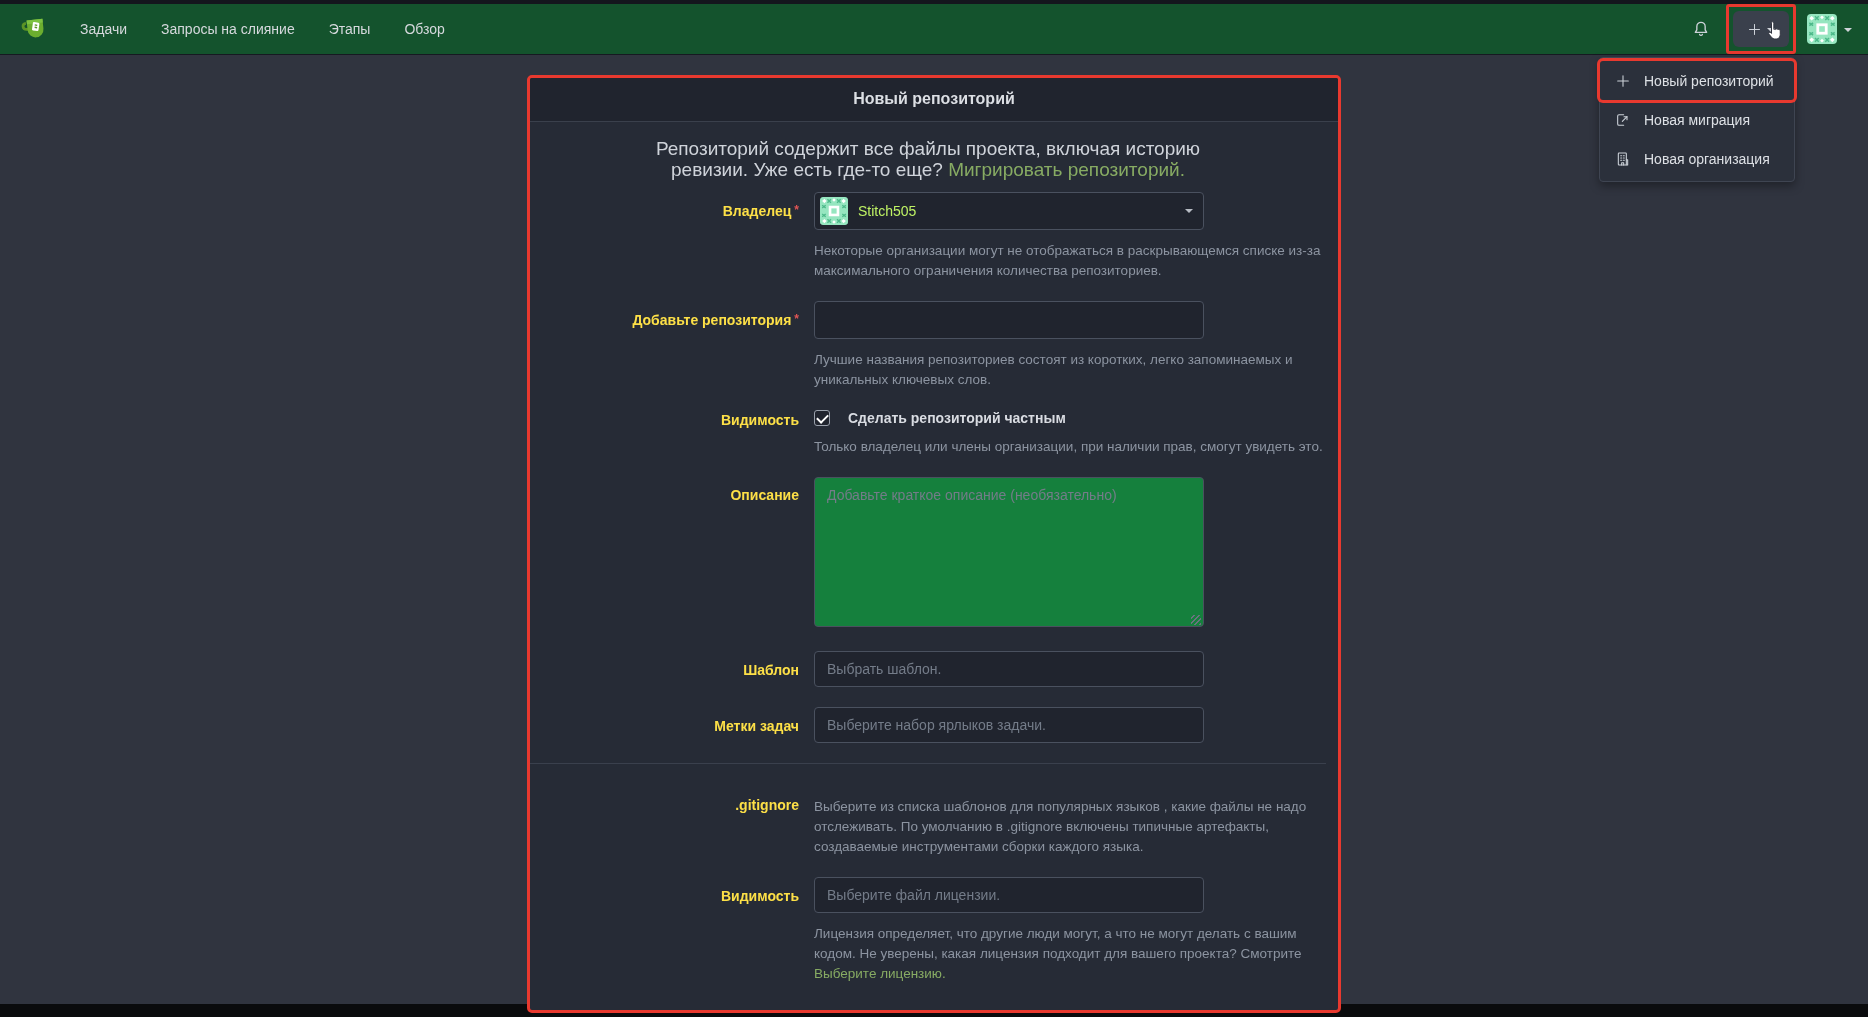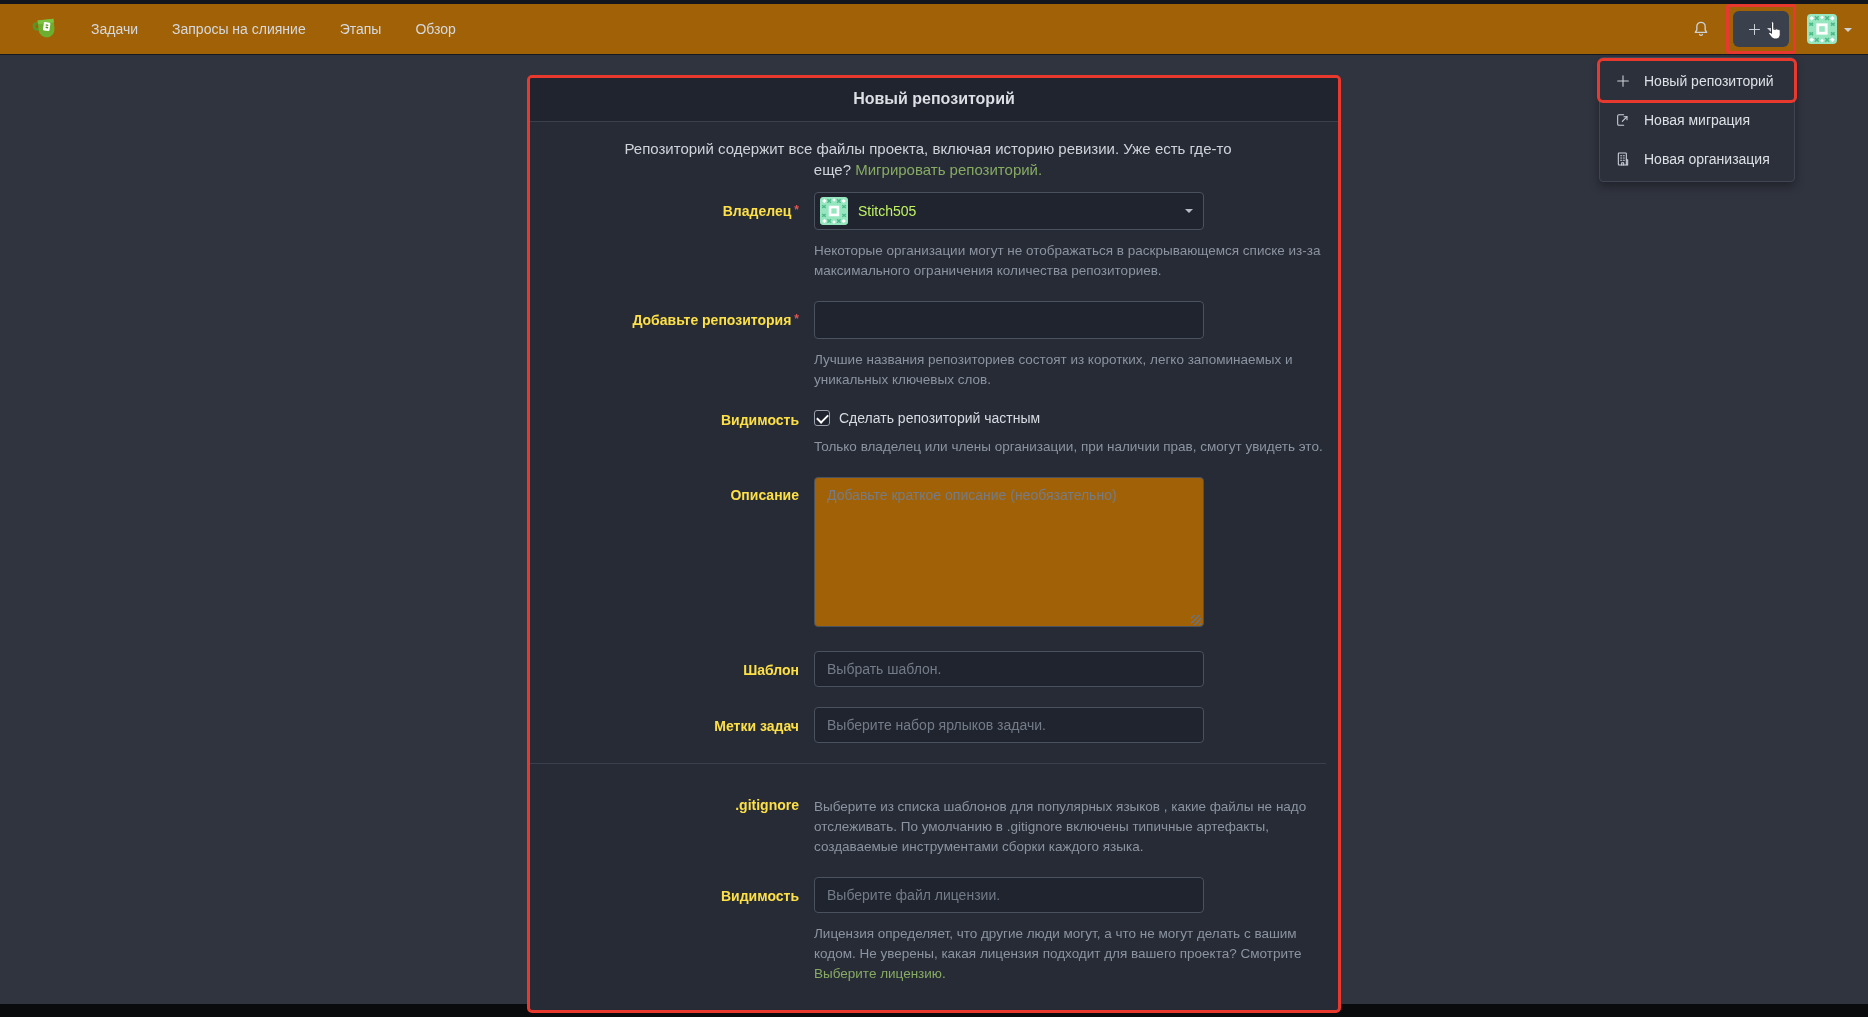--- a/index.html
+++ b/index.html
@@ -10,24 +10,24 @@
     font-family:"Liberation Sans", sans-serif;
     color:#d9dce2;
     overflow:hidden;
     position:relative;
   }
   
   .top-strip { height:4px; background:#14161d; width:100%; }
 
   
   .navbar {
-    height:51px; background:#a16207;
+    height:51px; background:#14532d;
     border-bottom:1px solid #161921;
     display:flex; align-items:center;
-    padding:0 16px 0 31px;
+    padding:0 16px 0 20px;
     position:relative; z-index:5;
   }
   .logo { width:32px; height:30px; margin-right:28px; display:flex; align-items:center; cursor:pointer; }
   .nav-links { display:flex; align-items:center; gap:34px; }
   .nav-link { color:#d6d9dd; font-size:14px; text-decoration:none; cursor:pointer; }
   .nav-right { margin-left:auto; display:flex; align-items:center; }
   .icon-btn { background:none; border:none; padding:0; cursor:pointer; display:flex; align-items:center; }
   .bell { margin-right:22px; }
   .plus-wrap { position:relative; margin-right:18px; }
   .plus-btn {
@@ -68,21 +68,21 @@
     border:3px solid #e8392f; border-radius:5px;
     overflow:hidden; z-index:3;
   }
   .panel-header {
     background:#20242e; border-bottom:1px solid #3a404c;
     text-align:center; font-weight:bold; font-size:16px; color:#dcdfe4;
     padding:12px 0; height:44px;
   }
   .panel-body { padding:12px 12px 0 0; }
   .intro {
-    text-align:center; font-size:15px; line-height:21px; color:#cfd3da;
+    text-align:center; font-size:19px; line-height:21px; color:#cfd3da;
     max-width:620px; margin:4px auto 12px auto;
   }
   .green-link { color:#87ab63; text-decoration:none; cursor:pointer; }
 
   .form-row { display:grid; grid-template-columns:269px 515px; column-gap:15px; margin-bottom:20px; }
   .form-label { text-align:right; font-size:14px; font-weight:bold; color:#fde047; padding-top:11px; }
   .form-label.top { padding-top:10px; }
   .form-label.check-align { padding-top:2px; }
   .required::after { content:"*"; color:#e05555; margin-left:3px; font-size:12px; vertical-align:top; }
 
@@ -98,34 +98,34 @@
 
   .owner-select {
     width:390px; height:38px; background:#20242e;
     border:1px solid #4a515f; border-radius:4px;
     display:flex; align-items:center; padding:0 10px 0 5px; cursor:pointer;
   }
   .owner-avatar { width:28px; height:28px; border-radius:3px; overflow:hidden; margin-right:10px; }
   .owner-name { font-size:14px; color:#bef264; flex:1; }
   .owner-caret { width:0; height:0; border:4px solid transparent; border-top-color:#b7bcc4; margin-top:4px; }
 
-  .check-row { display:flex; align-items:flex-end; gap:9px; }
+  .check-row { display:flex; align-items:flex-end; gap:18px;font-weight:bold; }
   .checkbox {
     width:16px; height:16px; border:1px solid #9aa1ac; border-radius:3px;
     background:#20242e; position:relative; cursor:pointer; flex:0 0 auto;
   }
   .checkbox::after {
     content:""; position:absolute; left:4px; top:1px; width:5px; height:9px;
     border:solid #fff; border-width:0 2px 2px 0; transform:rotate(45deg);
   }
   .check-label { font-size:14px; color:#d9dce2; cursor:pointer; }
 
   .textarea-wrap { position:relative; width:390px; }
   .desc-textarea {
-    width:390px; height:150px; background:#a16207;
+    width:390px; height:150px; background:#15803d;
     border:1px solid #4a515f; border-radius:4px;
     color:#d9dce2; font-size:14px; padding:9px 12px; resize:none;
     font-family:"Liberation Sans", sans-serif;
   }
   .desc-textarea::placeholder { color:#747c89; opacity:1; }
   .resize-handle {
     position:absolute; right:3px; bottom:6px; width:10px; height:10px;
     background:repeating-linear-gradient(135deg, transparent 0 2px, #6b7380 2px 3.5px);
     cursor:nwse-resize;
   }

